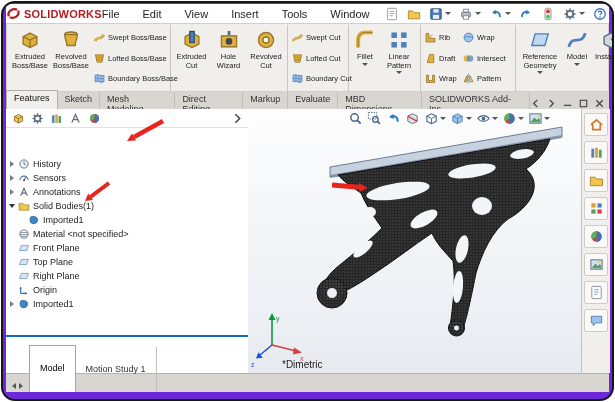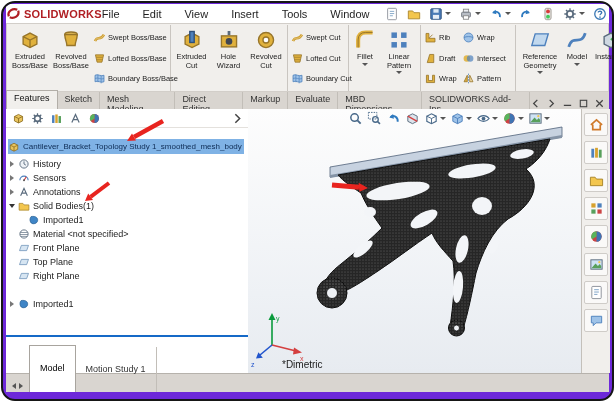--- a/index.html
+++ b/index.html
@@ -564,26 +564,20 @@
           <use href="#s-annotA"></use>
         </svg>
       <svg>
           <use href="#s-ball"></use>
         </svg>
       <svg id="mgrchev" width="11" height="11">
           <use href="#s-chevr"></use>
         </svg>
     </div>
 
-    <div class="trow rootrow" style="top:30px">
-      <svg class="tico">
-          <use href="#s-part"></use>
-        </svg>
-      <span>Cantilever_Bracket_Topology Study 1_smoothed_mesh_body</span>
-    </div>
     <div class="trow" style="top:48px">
       <span class="tw"></span>
       <svg class="tico">
           <use href="#s-clock"></use>
         </svg>
       <span>History</span>
     </div>
     <div class="trow" style="top:62px">
       <span class="tw"></span>
       <svg class="tico">
@@ -631,20 +625,27 @@
           <use href="#s-plane"></use>
         </svg>
       <span>Top Plane</span>
     </div>
     <div class="trow" style="top:160px">
       <span class="tws"></span>
       <svg class="tico">
           <use href="#s-plane"></use>
         </svg>
       <span>Right Plane</span>
+    </div>
+    <div class="trow" style="top:174px">
+      <span class="tws"></span>
+      <svg class="tico">
+          <use href="#s-origin"></use>
+        </svg>
+      <span>Origin</span>
     </div>
     <div class="trow" style="top:188px">
       <span class="tw"></span>
       <svg class="tico">
           <use href="#s-body"></use>
         </svg>
       <span>Imported1</span>
     </div>
     <div id="treesplit"></div>
   </div>

